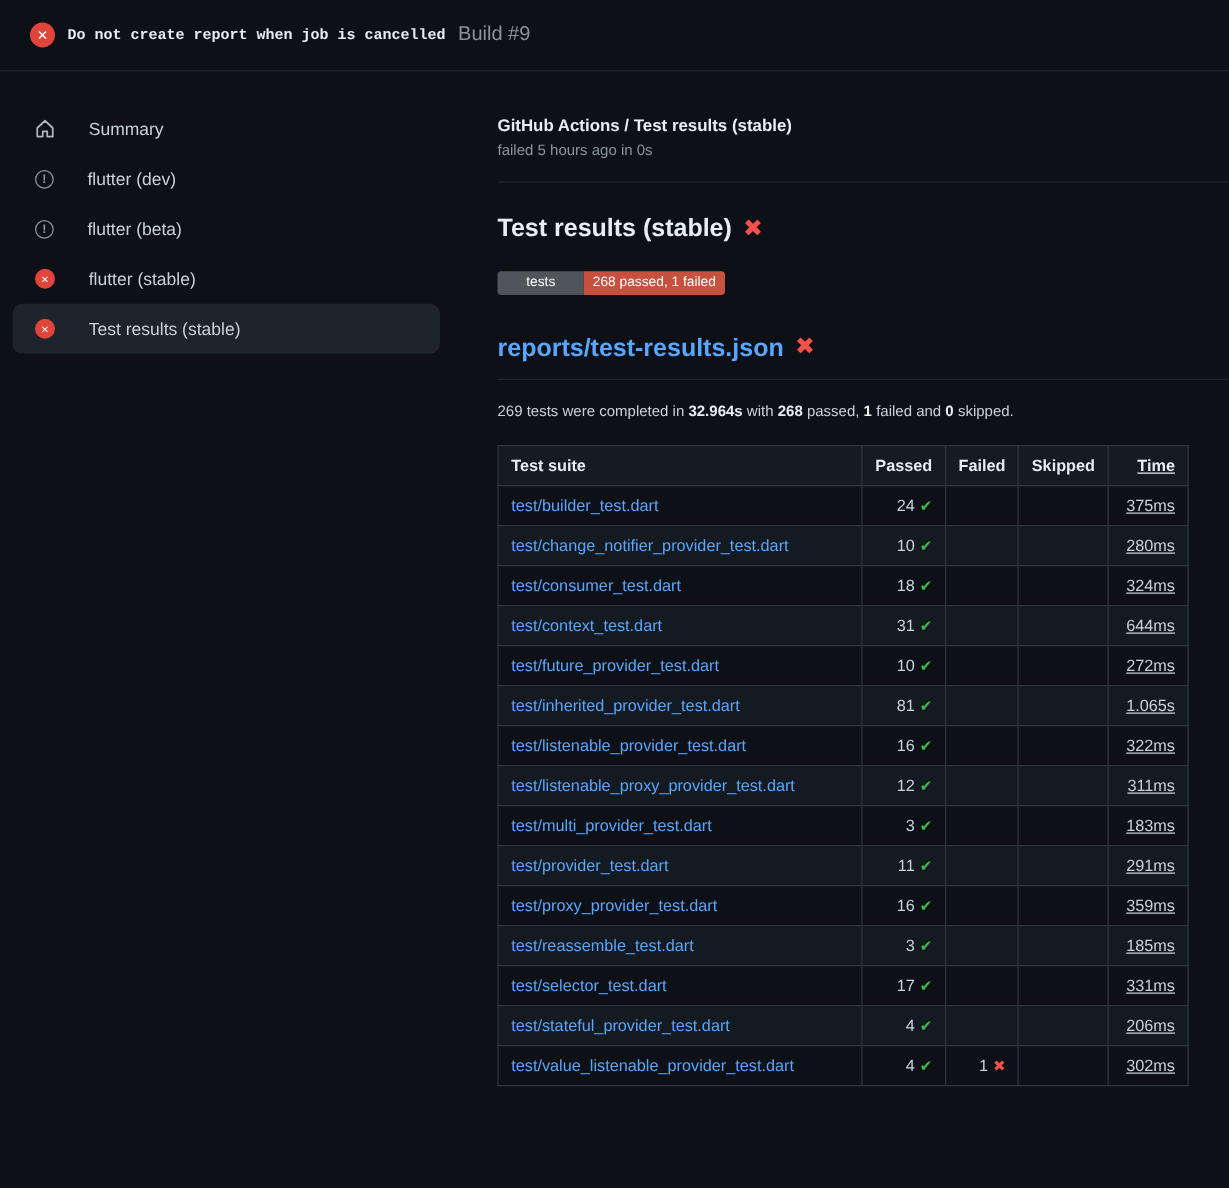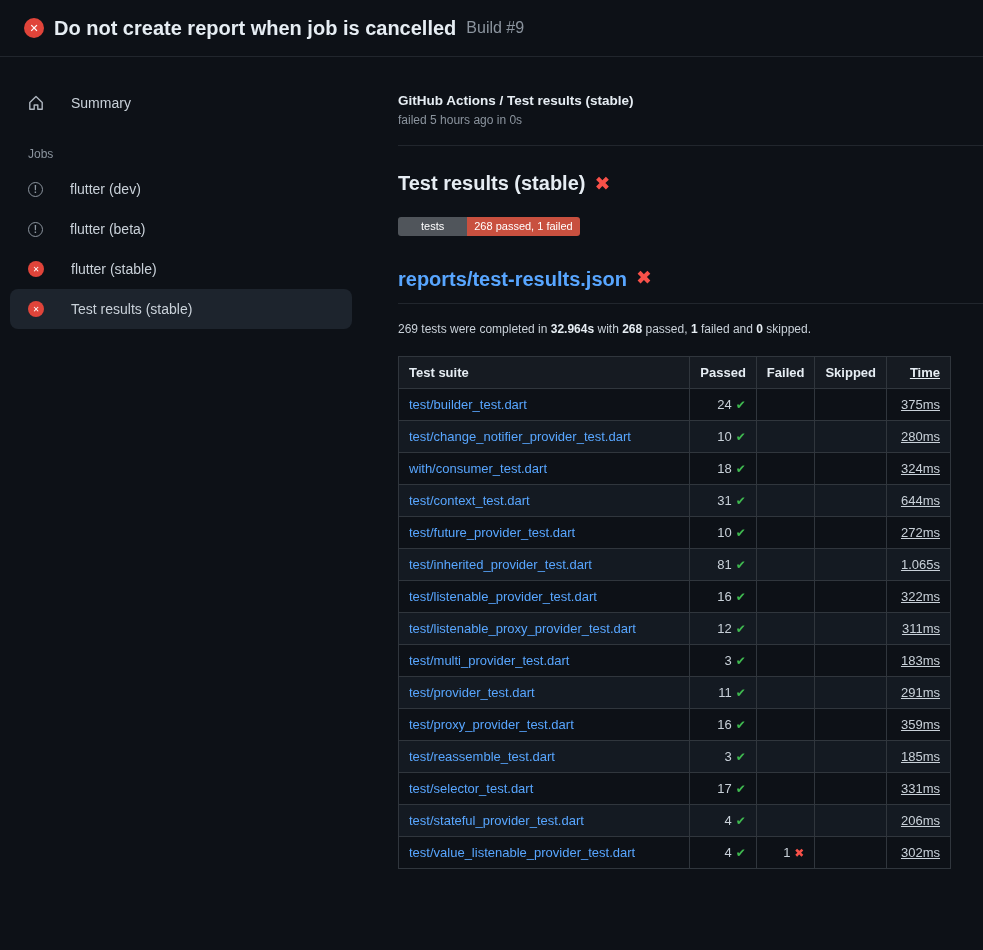--- a/index.html
+++ b/index.html
@@ -31,25 +31,26 @@
     justify-content: center;
     border-radius: 50%;
     background: var(--red-fill, #e0443a);
     color: #fff;
     font-weight: 700;
     flex: none;
   }
   .xcircle.lg { width: 20px; height: 20px; font-size: 11px; }
   .xcircle.sm { width: 16px; height: 16px; font-size: 8px; }
   .topbar .title {
-    font-size: 20px;
+    font-size: 12px;
     font-weight: 700;
     margin: 0;
     color: var(--text, #e6edf3);
     white-space: nowrap;
+    font-family: Liberation Mono, monospace;
   }
   .topbar .build {
     font-size: 16px;
     color: var(--muted, #8b949e);
     white-space: nowrap;
   }
 
   
   .body-wrap { display: flex; height: calc(100% - 58px); }
 
@@ -167,21 +168,20 @@
 
     <aside class="sidebar">
       <div class="side-item">
         <span class="home-ic">
           <svg width="16" height="16" viewBox="0 0 16 16" fill="none" stroke="#aeb6bf" stroke-width="1.4" stroke-linejoin="round">
             <path d="M8 1.6 L1.8 7.4 V14.2 H6.2 V10 H9.8 V14.2 H14.2 V7.4 Z"></path>
           </svg>
         </span>
         <span>Summary</span>
       </div>
-      <div class="jobs-label">Jobs</div>
       <nav>
           <div class="side-item">
             <span class="neutral-ic">!</span>
             <span>flutter (dev)</span>
           </div>
           <div class="side-item">
             <span class="neutral-ic">!</span>
             <span>flutter (beta)</span>
           </div>
           <div class="side-item">
@@ -237,21 +237,21 @@
               <td class="num">375ms</td>
             </tr>
             <tr>
               <td><a href="#" class="suite-link">test/change_notifier_provider_test.dart</a></td>
               <td class="num"><span>10</span><span class="mark ok">✔</span></td>
               <td class="num"></td>
               <td class="num"></td>
               <td class="num">280ms</td>
             </tr>
             <tr>
-              <td><a href="#" class="suite-link">with/consumer_test.dart</a></td>
+              <td><a href="#" class="suite-link">test/consumer_test.dart</a></td>
               <td class="num"><span>18</span><span class="mark ok">✔</span></td>
               <td class="num"></td>
               <td class="num"></td>
               <td class="num">324ms</td>
             </tr>
             <tr>
               <td><a href="#" class="suite-link">test/context_test.dart</a></td>
               <td class="num"><span>31</span><span class="mark ok">✔</span></td>
               <td class="num"></td>
               <td class="num"></td>

